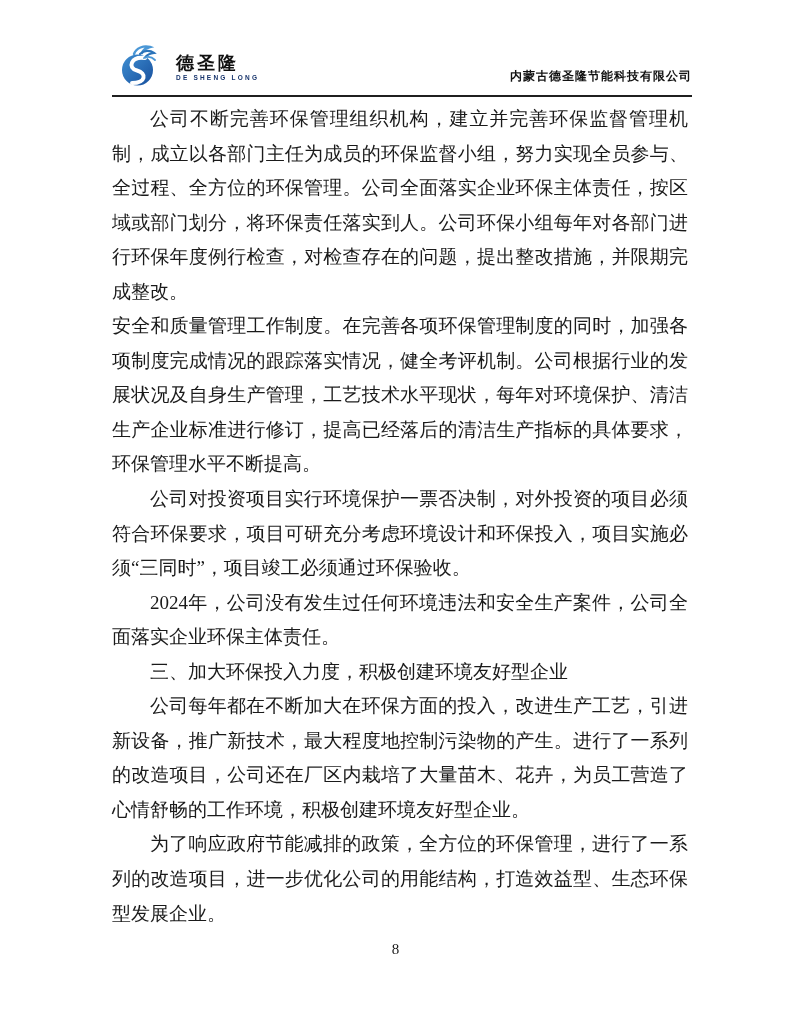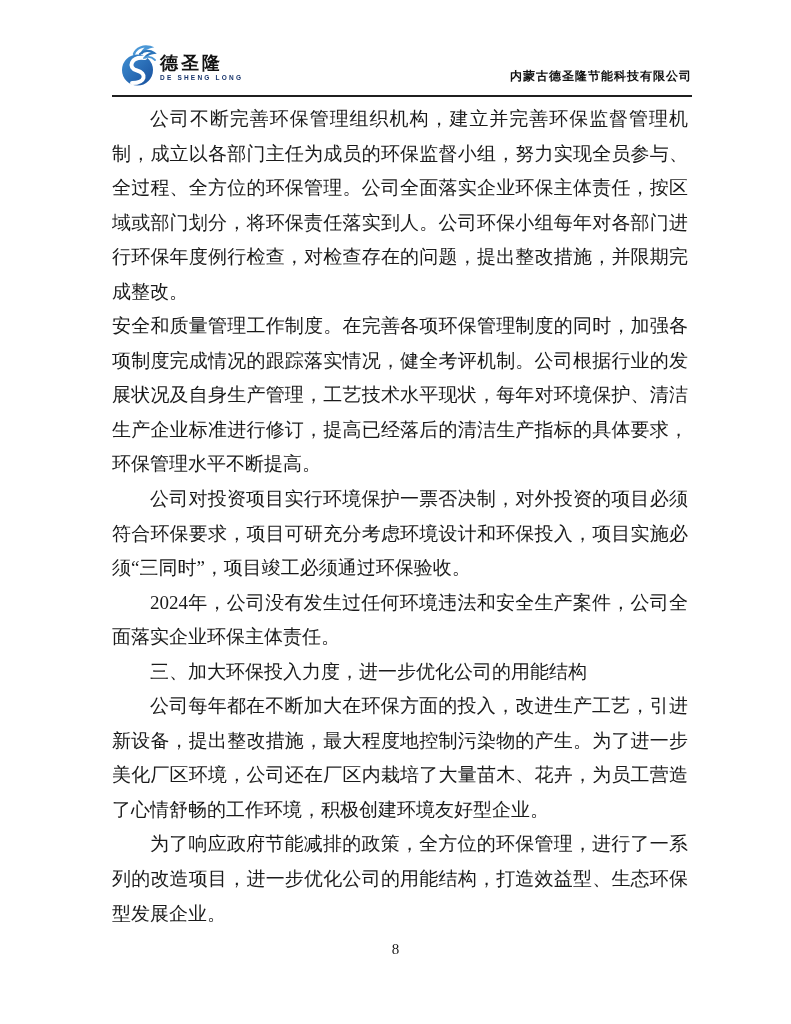--- a/index.html
+++ b/index.html
@@ -11,21 +11,21 @@
     margin: 0 auto;
     background: #ffffff;
     font-family: "Liberation Serif", "DejaVu Serif", serif;
     color: #1a1a1a;
     overflow: hidden;
   }
   
   .header { position: absolute; top: 0; left: 0; width: 100%; height: 98px; }
   .logo { position: absolute; left: 120px; top: 42px; display: flex; align-items: flex-start; }
   .logo-icon { width: 37px; height: 46px; display: block; }
-  .logo-text { margin-left: 3px; margin-top: 12px; display: flex; flex-direction: column; }
+  .logo-text { margin-left: 19px; margin-top: 12px; display: flex; flex-direction: column; }
   .logo-zh {
     font-size: 18px;
     font-weight: bold;
     letter-spacing: 3px;
     color: #111111;
     line-height: 19px;
     font-family: "Liberation Sans", "DejaVu Sans", sans-serif;
   }
   .logo-en {
     font-size: 6.5px;
@@ -114,20 +114,20 @@
     <div class="company-name">内蒙古德圣隆节能科技有限公司</div>
 
     <div class="header-rule"></div>
   </div>
 
   <div class="doc-body">
     <p class="para">公司不断完善环保管理组织机构，建立并完善环保监督管理机制，成立以各部门主任为成员的环保监督小组，努力实现全员参与、全过程、全方位的环保管理。公司全面落实企业环保主体责任，按区域或部门划分，将环保责任落实到人。公司环保小组每年对各部门进行环保年度例行检查，对检查存在的问题，提出整改措施，并限期完成整改。</p>
     <p class="para no-indent">安全和质量管理工作制度。在完善各项环保管理制度的同时，加强各项制度完成情况的跟踪落实情况，健全考评机制。公司根据行业的发展状况及自身生产管理，工艺技术水平现状，每年对环境保护、清洁生产企业标准进行修订，提高已经落后的清洁生产指标的具体要求，环保管理水平不断提高。</p>
     <p class="para">公司对投资项目实行环境保护一票否决制，对外投资的项目必须符合环保要求，项目可研充分考虑环境设计和环保投入，项目实施必须“三同时”，项目竣工必须通过环保验收。</p>
     <p class="para">2024年，公司没有发生过任何环境违法和安全生产案件，公司全面落实企业环保主体责任。</p>
-    <p class="para">三、加大环保投入力度，进一步优化公司的用能结构</p>
-    <p class="para">公司每年都在不断加大在环保方面的投入，改进生产工艺，引进新设备，提出整改措施，最大程度地控制污染物的产生。为了进一步美化厂区环境，公司还在厂区内栽培了大量苗木、花卉，为员工营造了心情舒畅的工作环境，积极创建环境友好型企业。</p>
+    <p class="para">三、加大环保投入力度，积极创建环境友好型企业</p>
+    <p class="para">公司每年都在不断加大在环保方面的投入，改进生产工艺，引进新设备，推广新技术，最大程度地控制污染物的产生。进行了一系列的改造项目，公司还在厂区内栽培了大量苗木、花卉，为员工营造了心情舒畅的工作环境，积极创建环境友好型企业。</p>
     <p class="para">为了响应政府节能减排的政策，全方位的环保管理，进行了一系列的改造项目，进一步优化公司的用能结构，打造效益型、生态环保型发展企业。</p>
   </div>
 
   <div class="page-number">8</div>
 
 </div>
 
 </body></html>

